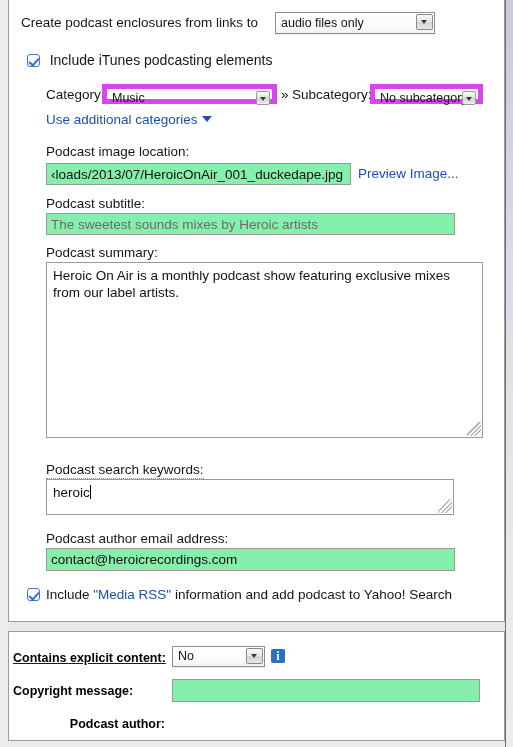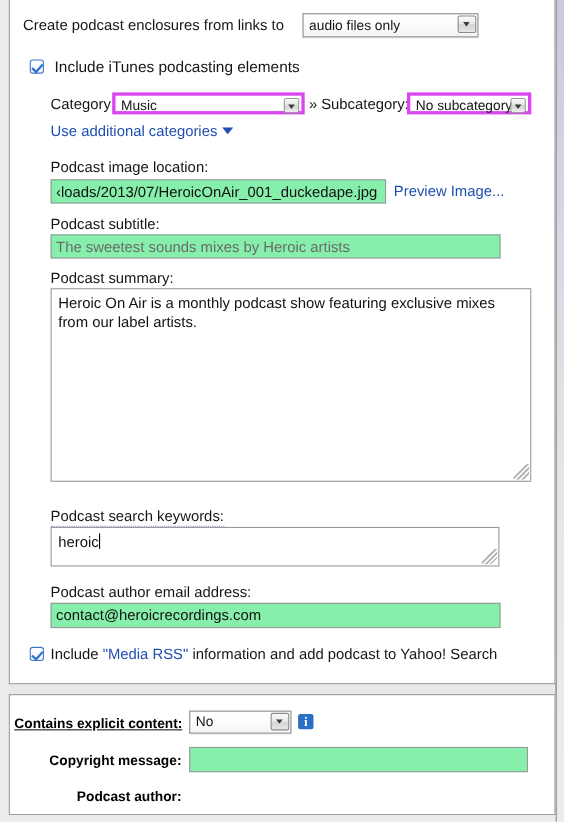--- a/index.html
+++ b/index.html
@@ -107,21 +107,21 @@
     border: solid #2f6fd0;
     border-width: 0 2px 2px 0;
     transform: rotate(42deg);
   }
 
   
   .sel {
     display: inline-block;
     position: relative;
     height: 20px;
-    border: 3px solid #d946ef;
+    border: 5px solid #d946ef;
     background: #ffffff;
     box-sizing: border-box;
     cursor: pointer;
     vertical-align: middle;
   }
   .sel .sel-text {
     position: absolute;
     left: 5px; top: 0;
     line-height: 18px;
     font-size: 12.5px;
@@ -325,21 +325,21 @@
 
   <div class="row" style="left:4px; top:18px; width:152px; text-align:right;text-decoration:underline;">
     <span class="lbl-bold">Contains explicit content:</span>
   </div>
   <div class="sel sel-3d" style="position:absolute; left:163px; top:14px; width:93px; height:21px;">
     <span class="sel-text" style="line-height:19px;">No</span>
     <span class="sel-btn"></span>
   </div>
   <div class="info-icon" style="left:262px; top:17px;"></div>
 
-  <div class="row" style="left:4px; top:51px; width:152px; text-align:right;">
+  <div class="row" style="left:4px; top:51px; width:152px; text-align:left;">
     <span class="lbl-bold">Copyright message:</span>
   </div>
   <div class="inp" style="left:163px; top:47px; width:308px; height:23px; line-height:22px;"></div>
 
   <div class="row" style="left:4px; top:84px; width:152px; text-align:right;">
     <span class="lbl-bold">Podcast author:</span>
   </div>
 </div>
 
 <div id="panel-bottom-edge"></div>

